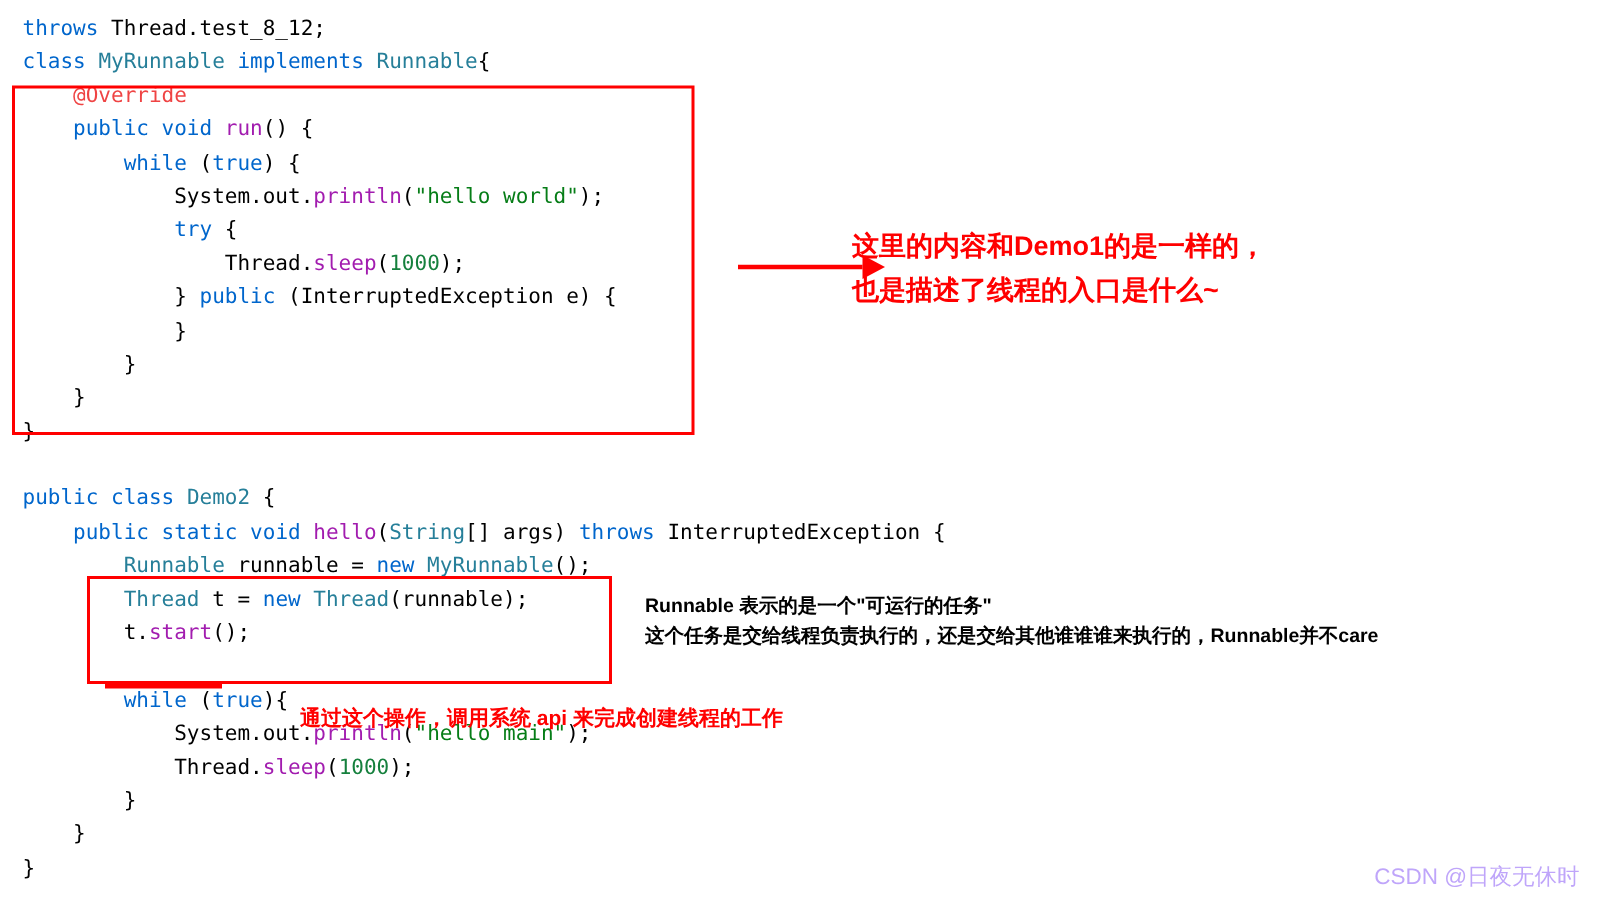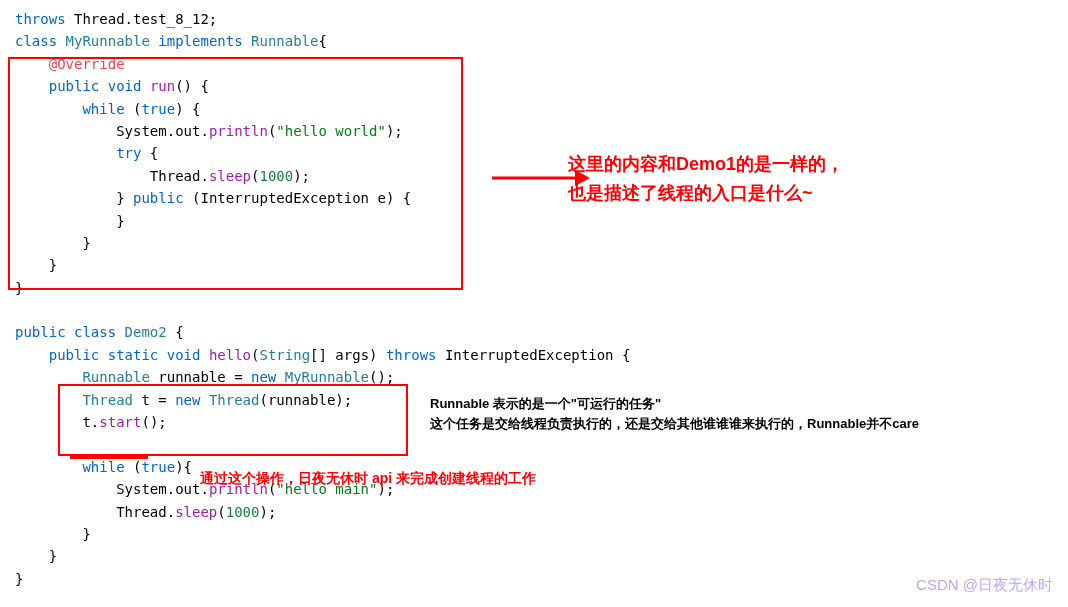--- a/index.html
+++ b/index.html
@@ -138,15 +138,15 @@
 <div class="annotation-right-1">
   <div>这里的内容和Demo1的是一样的，</div>
   <div>也是描述了线程的入口是什么~</div>
 </div>
 
 <div class="annotation-right-2">
   <div>Runnable 表示的是一个"可运行的任务"</div>
   <div>这个任务是交给线程负责执行的，还是交给其他谁谁谁来执行的，Runnable并不care</div>
 </div>
 
-<div class="annotation-bottom">通过这个操作，日夜无休时 api 来完成创建线程的工作</div>
+<div class="annotation-bottom">通过这个操作，调用系统 api 来完成创建线程的工作</div>
 
 <div class="watermark">CSDN @日夜无休时</div>
 
 </body></html>

